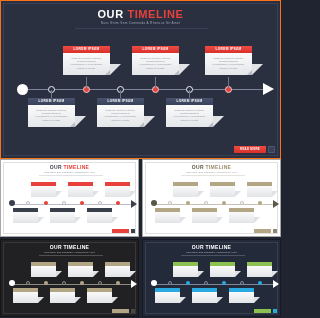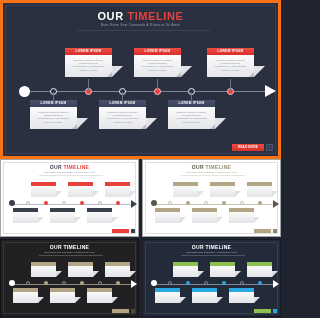--- a/index.html
+++ b/index.html
@@ -2,21 +2,21 @@
 <html><head>
 <meta charset="utf-8">
 <style>
   html,body{margin:0;padding:0;background:#1f2430;}
   body{width:281px;height:318px;overflow:hidden;
        font-family:"Liberation Sans",sans-serif;}
   .stage{position:relative;width:281px;height:318px;}
 
   
   .slide{position:absolute;left:0;top:0;width:281px;height:159px;
-         background:#2b3040;border:3px solid #f97316;box-sizing:border-box;}
+         background:#2b3040;border:1px solid #f97316;box-sizing:border-box;}
   .slide .inner{position:absolute;left:2px;top:2px;right:2px;bottom:2px;
          border:1px solid #394055;box-sizing:border-box;}
 
   .title{position:absolute;top:7px;left:0;right:0;text-align:center;
          font-size:11px;font-weight:bold;letter-spacing:.6px;color:#ffffff;}
   .title .accent{color:#e8413c;}
   .subtitle{position:absolute;top:20px;left:0;right:0;text-align:center;
          font-size:3.1px;letter-spacing:.35px;color:#9aa3b6;}
   .subrule{position:absolute;top:27px;left:74px;width:133px;height:1px;
          background:#3b4255;}

